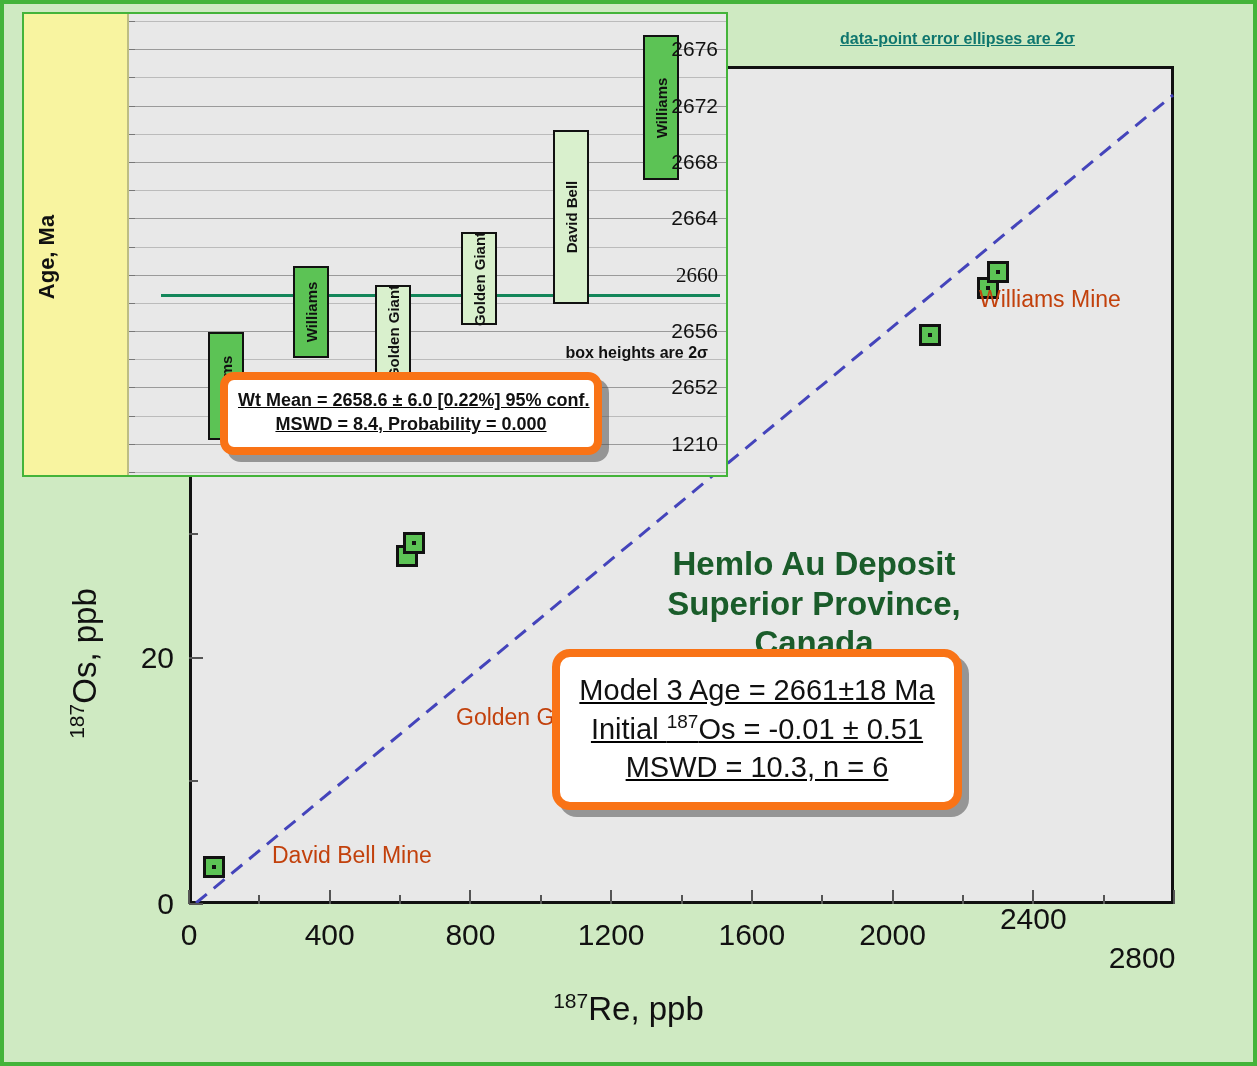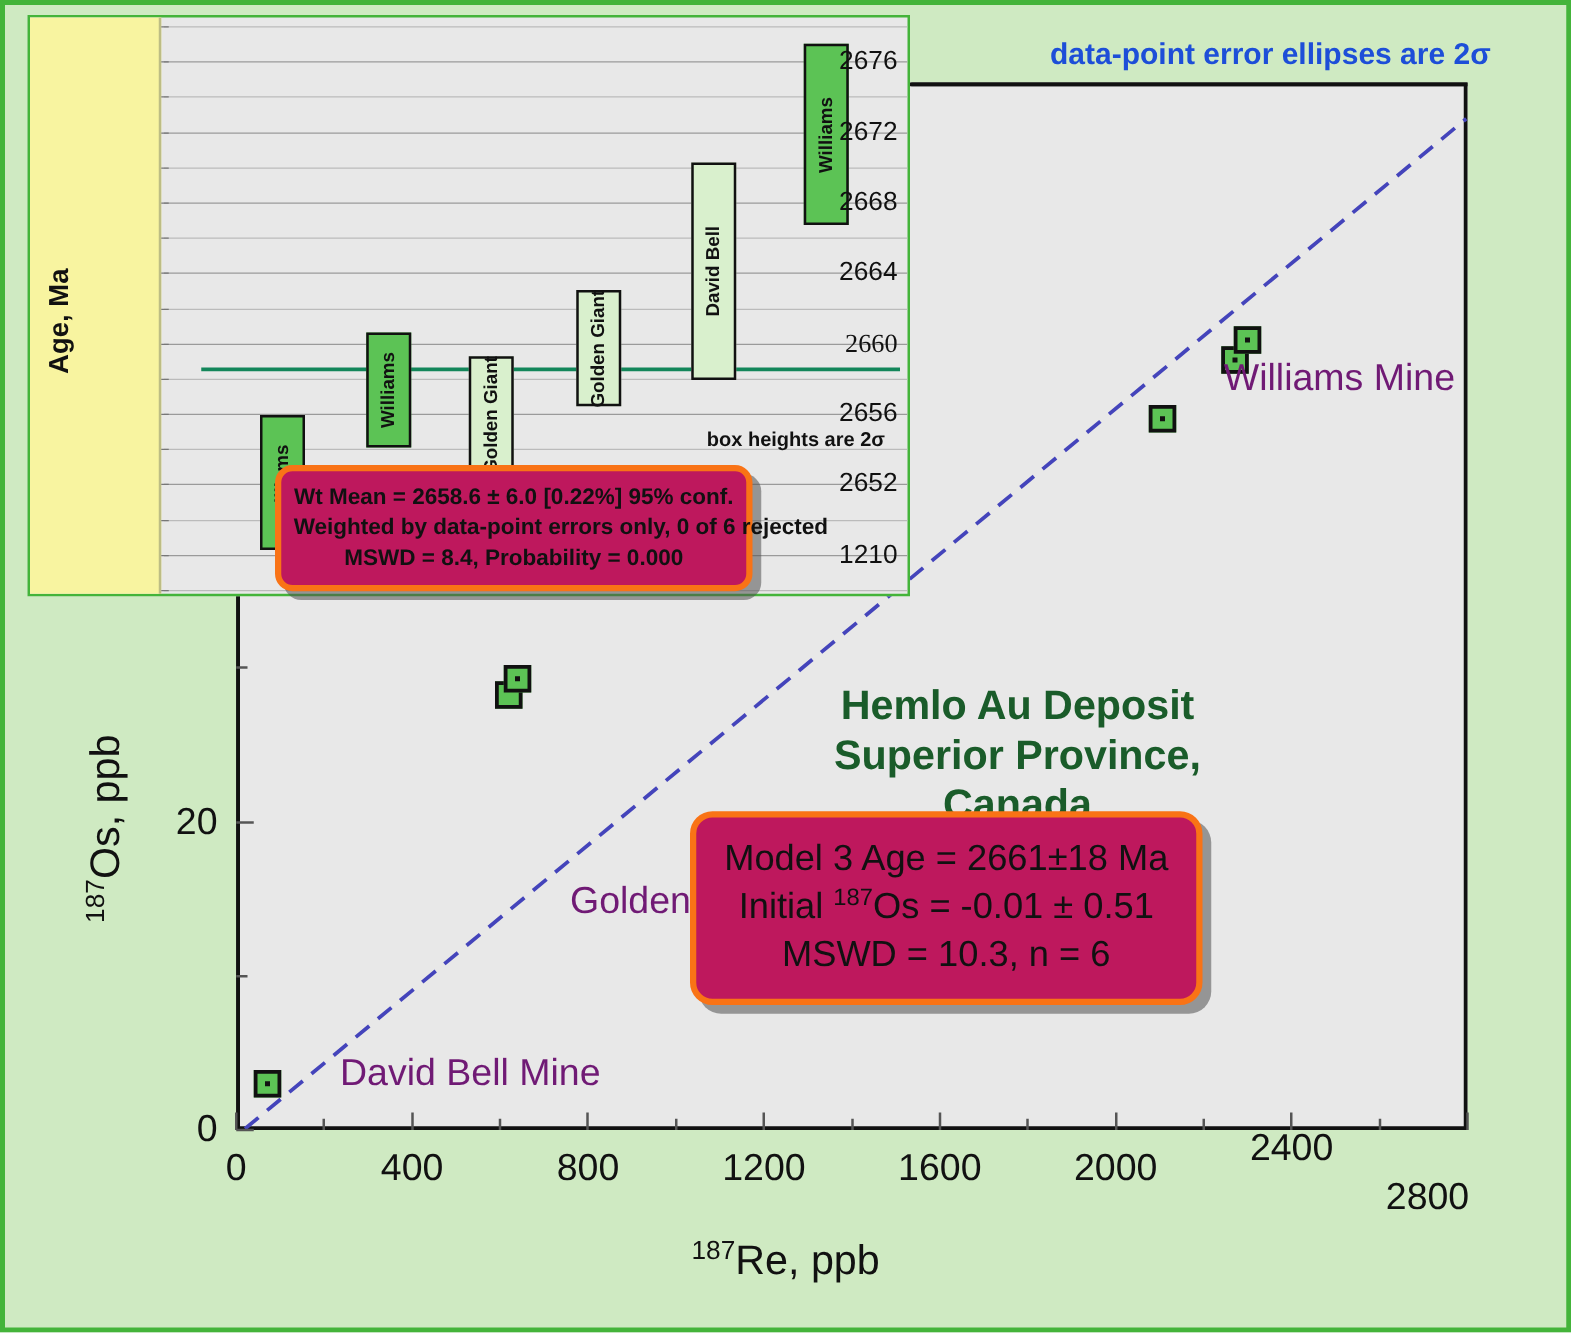--- a/index.html
+++ b/index.html
@@ -102,65 +102,67 @@
     position:absolute;
     left:50%;top:50%;
     width:4px;height:4px;
     background:#111;
     transform:translate(-50%,-50%);
   }
   .datapoint.nodot::after{display:none;}
 
   .point-label{
     position:absolute;
-    font-size:30px;
-    color:#701a75;
+    font-size:23px;
+    color:#c2410c;
     white-space:nowrap;
   }
 
   
   #deposit-title{
     position:absolute;
     left:600px;
     top:540px;
     width:420px;
     text-align:center;
     font-size:33px;
     font-weight:bold;
     color:#1a5c2a;
     line-height:1.2;
   }
 
   
   .infobox{
     position:absolute;
-    background:#be185d;
-    border:5px solid #f97316;
+    background:#ffffff;
+    border:8px solid #f97316;
     border-radius:18px;
     box-shadow:7px 7px 0 rgba(80,80,80,.55);
     box-sizing:border-box;
+    text-decoration:underline;
   }
   #model-box{
     left:548px;
     top:645px;
     width:410px;
     padding:14px 16px 16px 16px;
     text-align:center;
   }
   #model-box div{font-size:29px;color:#111;line-height:1.32;white-space:nowrap;}
   #model-box .sup{font-size:19px;vertical-align:super;}
 
   #ellipse-note{
     position:absolute;
     left:836px;
     top:26px;
-    font-size:24px;
+    font-size:16px;
     font-weight:bold;
-    color:#1d4ed8;
-    white-space:nowrap;
+    color:#0f766e;
+    white-space:nowrap;
+    text-decoration:underline;
   }
 
   
   #inset{
     position:absolute;
     left:18px;
     top:8px;
     width:706px;
     height:465px;
     border:2px solid #44b43a;
@@ -387,21 +389,20 @@
         <div class="inset-ytick-label" style="top: 317.045px;">2656</div>
         <div class="inset-ytick-label" style="top: 260.682px; font-family: Liberation Serif, serif;">2660</div>
         <div class="inset-ytick-label" style="top: 204.318px;">2664</div>
         <div class="inset-ytick-label" style="top: 147.955px;">2668</div>
         <div class="inset-ytick-label" style="top: 91.5909px;">2672</div>
         <div class="inset-ytick-label" style="top: 35.2273px;">2676</div>
       </div>
     <div id="box-note">box heights are 2σ</div>
     <div class="infobox" id="wtmean-box">
       <div>Wt Mean = 2658.6 ± 6.0  [0.22%]  95% conf.</div>
-      <div>Weighted by data-point errors only, 0 of 6 rejected</div>
       <div>MSWD = 8.4, Probability = 0.000</div>
     </div>
   <div class="inset-tickmark" style="top: 457.955px;"></div>
       <div class="inset-tickmark" style="top: 429.773px;"></div>
       <div class="inset-tickmark" style="top: 401.591px;"></div>
       <div class="inset-tickmark" style="top: 373.409px;"></div>
       <div class="inset-tickmark" style="top: 345.227px;"></div>
       <div class="inset-tickmark" style="top: 317.045px;"></div>
       <div class="inset-tickmark" style="top: 288.864px;"></div>
       <div class="inset-tickmark" style="top: 260.682px;"></div>

